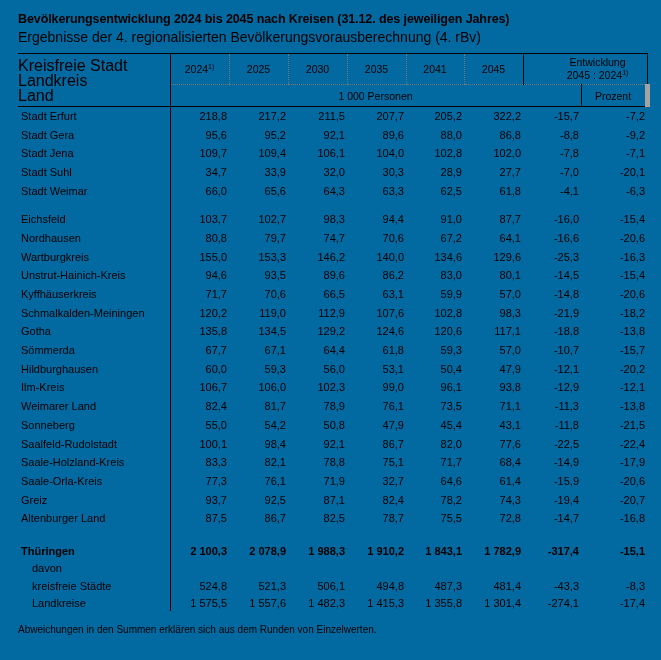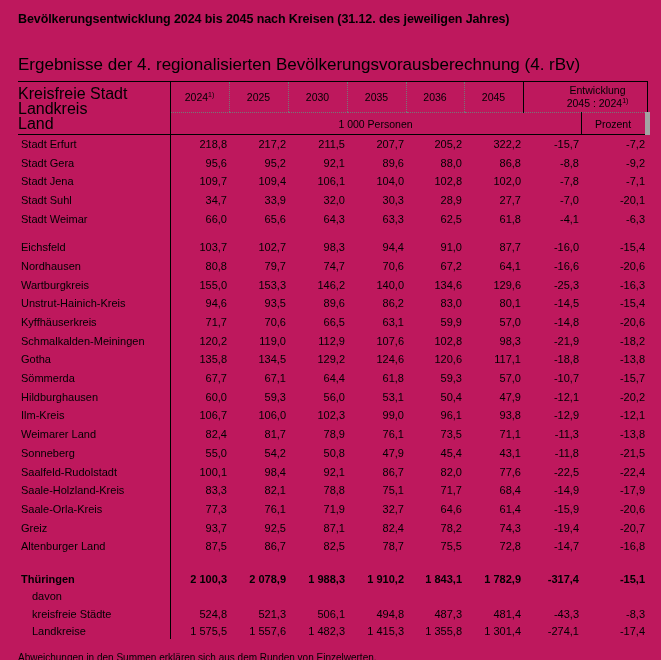--- a/index.html
+++ b/index.html
@@ -1,23 +1,23 @@
 <!DOCTYPE html>
 <html><head>
 <meta charset="utf-8">
 <style>
   * { margin:0; padding:0; box-sizing:border-box; }
   html,body { background:#ffffff; }
   .page {
-    width:661px; height:660px; background:#be185d; color:#000;
+    width:661px; height:660px; background:#0369a1; color:#000;
     font-family:"Liberation Sans","DejaVu Sans",sans-serif;
     padding:10px 14px 0 18px; overflow:hidden; position:relative;
   }
   .title    { font-size:12.5px; font-weight:700; line-height:18px; letter-spacing:-0.1px; }
-  .subtitle { font-size:17px;   font-weight:400; line-height:18px;margin-top:28px; }
+  .subtitle { font-size:14px;   font-weight:400; line-height:18px; }
 
   table.pop { border-collapse:collapse; table-layout:fixed; width:629px; margin-top:7px; }
   th { font-weight:400; }
 
   
   tr.hr1 th { border-top:1.5px solid #000; }
   th.rowhead {
     border-right:1px solid #000; border-bottom:1.5px solid #000;
     text-align:left; vertical-align:middle; font-size:16px; line-height:15px;
   }
@@ -77,21 +77,21 @@
       <tr class="hr1">
         <th class="rowhead" rowspan="2">
           <div>Kreisfreie Stadt</div>
           <div>Landkreis</div>
           <div>Land</div>
         </th>
         <th class="year"><span>2024</span><sup>1)</sup></th>
         <th class="year yd"><span>2025</span></th>
         <th class="year yd"><span>2030</span></th>
         <th class="year yd"><span>2035</span></th>
-        <th class="year yd"><span>2036</span></th>
+        <th class="year yd"><span>2041</span></th>
         <th class="year yd"><span>2045</span></th>
         <th class="entw" colspan="2">
           <div>Entwicklung</div>
           <div><span>2045 : 2024</span><sup>1)</sup></div>
         </th>
       </tr>
       <tr class="hr2">
         <th class="unit" colspan="7">1 000 Personen</th>
         <th class="prozent">Prozent</th>
       </tr>

